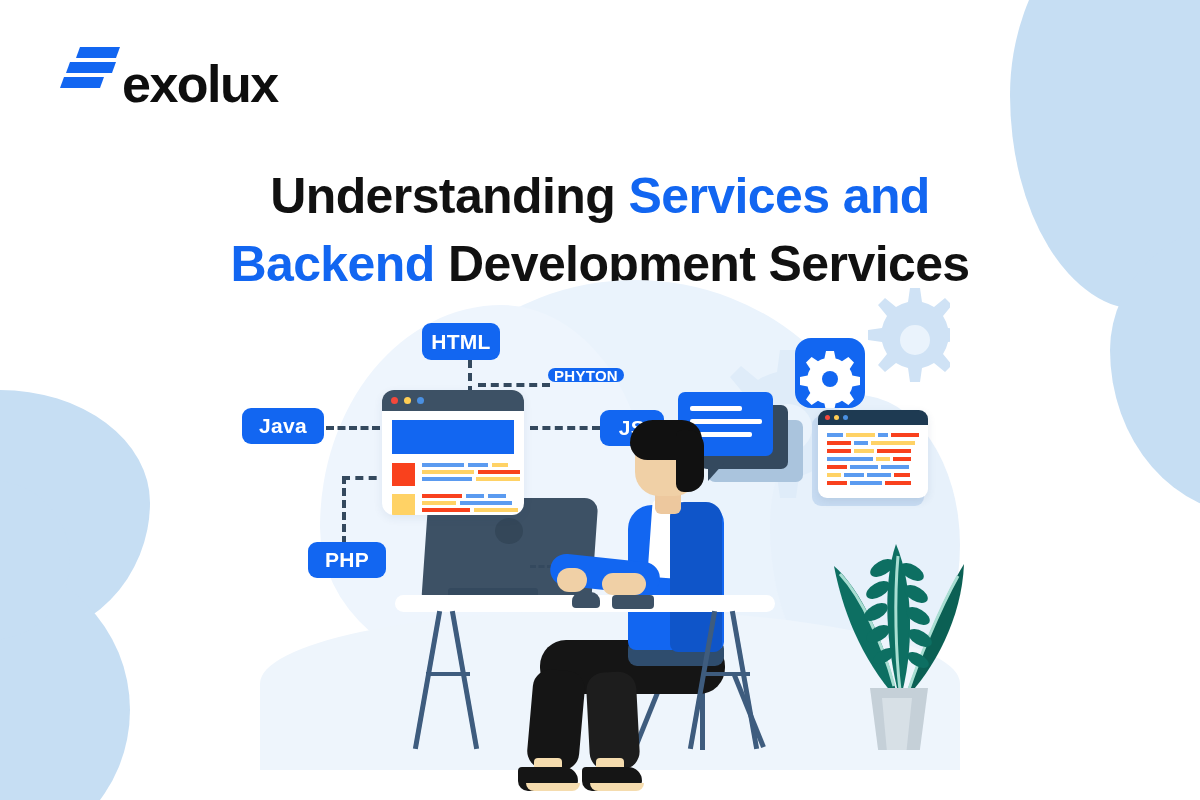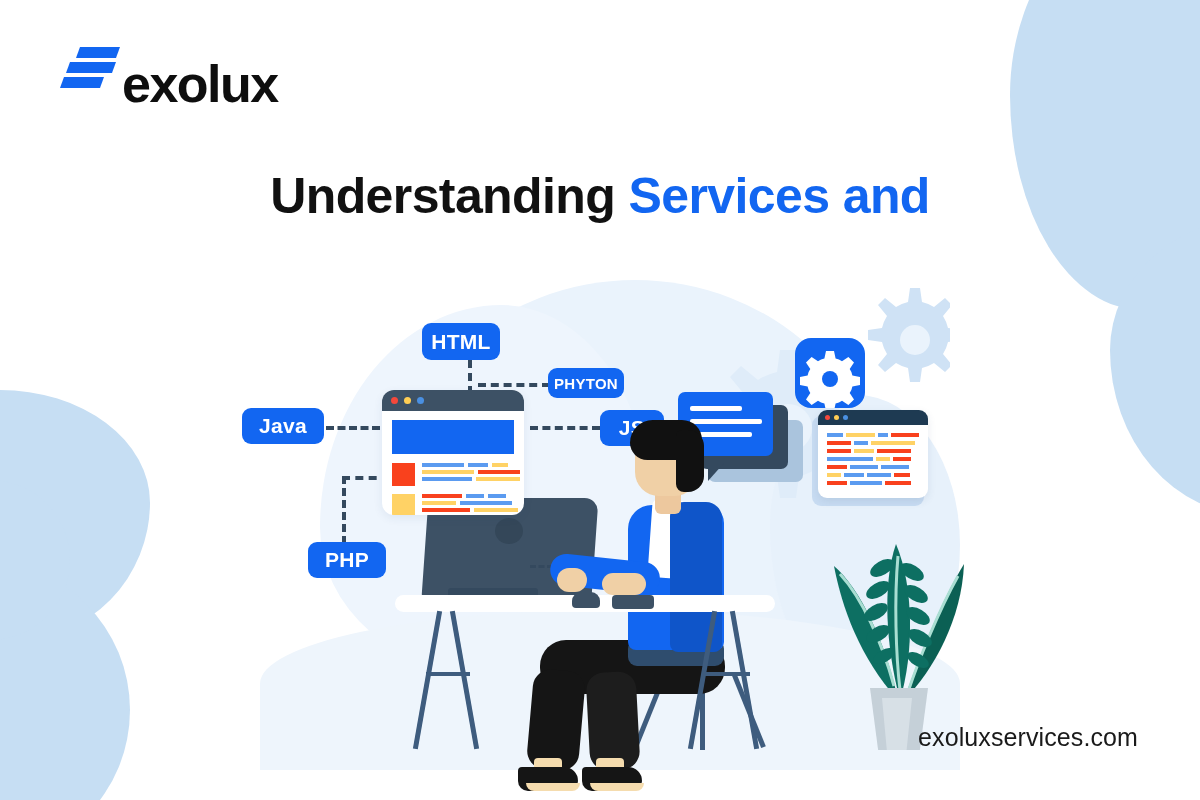--- a/index.html
+++ b/index.html
@@ -189,21 +189,21 @@
     color: #ffffff;
     font-weight: bold;
     border-radius: 9px;
     display: flex;
     align-items: center;
     justify-content: center;
     letter-spacing: 0.3px;
     white-space: nowrap;
   }
   .tag-html   { left: 192px; top: 43px;  width: 78px;  height: 37px; font-size: 21px; }
-  .tag-python { left: 318px; top: 88px;  width: 76px;  height: 30px; font-size: 15px; }
+  .tag-python { left: 318px; top: 88px;  width: 76px;  height: 14px; font-size: 15px; }
   .tag-java   { left:  12px; top: 128px; width: 82px;  height: 36px; font-size: 21px; }
   .tag-js     { left: 370px; top: 130px; width: 64px;  height: 36px; font-size: 21px; }
   .tag-php    { left:  78px; top: 262px; width: 78px;  height: 36px; font-size: 21px; }
 
   
   .dash-h {
     position: absolute;
     height: 0;
     border-top: 4px dashed #34495e;
   }
@@ -471,20 +471,23 @@
       <i class="b1"></i>
         <i class="b2"></i>
         <i class="b3"></i>
     </span>
     <span class="logo-word">exolux</span>
   </div>
 
   <h1 class="headline">
     <span class="hl-line">
       <span>Understanding </span><span class="hl-accent">Services and</span>
+    </span>
+    <span class="hl-line">
+      <span class="hl-accent">Backend</span><span> Development Services</span>
     </span>
   </h1>
 
   <div class="illus">
 
     <div class="i-abs backdrop-circle"></div>
     <div class="i-abs backdrop-blob"></div>
     <div class="i-abs backdrop-right"></div>
     <div class="i-abs floor"></div>
 
@@ -699,15 +702,14 @@
           <ellipse cx="64" cy="118" rx="12" ry="6" transform="rotate(-30 64 118)"></ellipse>
           <ellipse cx="98" cy="122" rx="12" ry="6" transform="rotate(30 98 122)"></ellipse>
         </g>
       </g>
     </svg>
     <div class="i-abs pot"></div>
     <div class="i-abs pot-hl"></div>
 
   </div>
 
-  <div class="site-url">exoluxservices.com</div>
 
 </div>
 
 </body></html>

